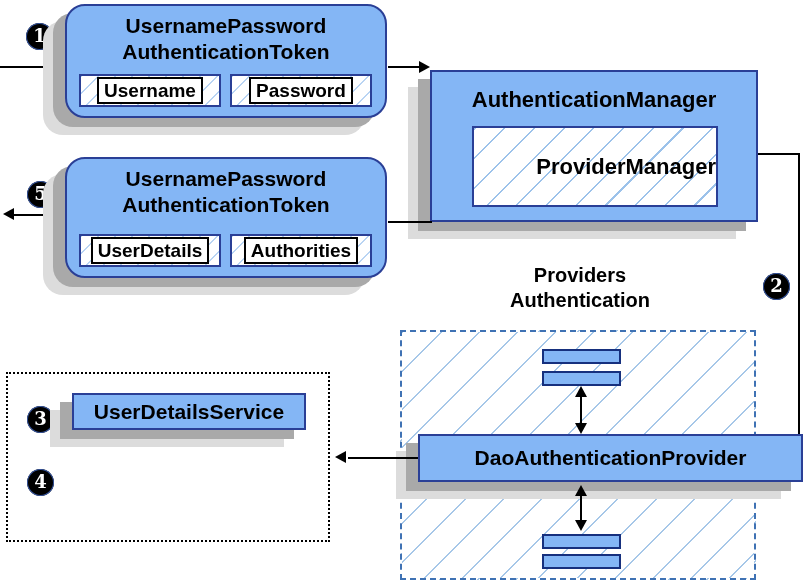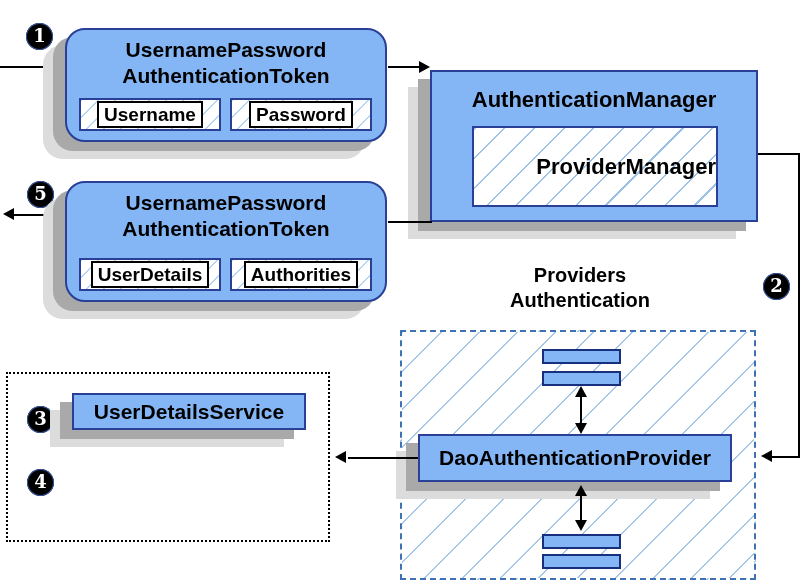--- a/index.html
+++ b/index.html
@@ -8,21 +8,21 @@
   .canvas {
     position:relative; width:803px; height:584px; background:#fff; overflow:hidden;
     font-family:"Liberation Sans", sans-serif; color:#000;
   }
 
   
   .bluebox {
     position:absolute; background:#84b6f5; border:2px solid #2a3f96;
     box-shadow:-12px 9px 0 #a9a9a9, -22px 17px 0 #dcdcdc;
   }
-  .token { border-radius:20px;margin-top:24px; }
+  .token { border-radius:20px; }
   .token-title { text-align:center; font-weight:bold; font-size:21px; line-height:26px; padding-top:7px; }
   .token-fields { position:absolute; left:12px; right:13px; bottom:9px; display:flex; gap:9px;align-items:flex-end; }
   .field {
     flex:1; height:33px; border:2px solid #2a3f96; background-color:#fff;
     background-image:repeating-linear-gradient(135deg,#b9d4f3 0,#b9d4f3 1.4px,transparent 1.4px,transparent 12px);
     display:flex; align-items:center; justify-content:center;
   }
   .field-label {
     background:#fff; border:2px solid #000; padding:0 5px;
     font-weight:bold; font-size:19px; line-height:23px; white-space:nowrap;
@@ -142,21 +142,21 @@
 
   <div class="dashed-group"></div>
 
   <div class="bar" style="left:542px;top:349px"></div>
   <div class="bar" style="left:542px;top:371px"></div>
 
   <div class="tri tri-up" style="left:575px;top:386px"></div>
   <div class="line" style="left:580px;top:395px;width:2px;height:30px"></div>
   <div class="tri tri-down" style="left:575px;top:423px"></div>
 
-  <div class="bluebox simplebox" style="left:418px;top:434px;width:314px;height:48px">
+  <div class="bluebox simplebox" style="left:418px;top:434px;width:385px;height:48px">
     <span>DaoAuthenticationProvider</span>
   </div>
 
   <div class="tri tri-up" style="left:575px;top:485px"></div>
   <div class="line" style="left:580px;top:494px;width:2px;height:28px"></div>
   <div class="tri tri-down" style="left:575px;top:520px"></div>
 
   <div class="bar" style="left:542px;top:534px"></div>
   <div class="bar" style="left:542px;top:554px"></div>
 

